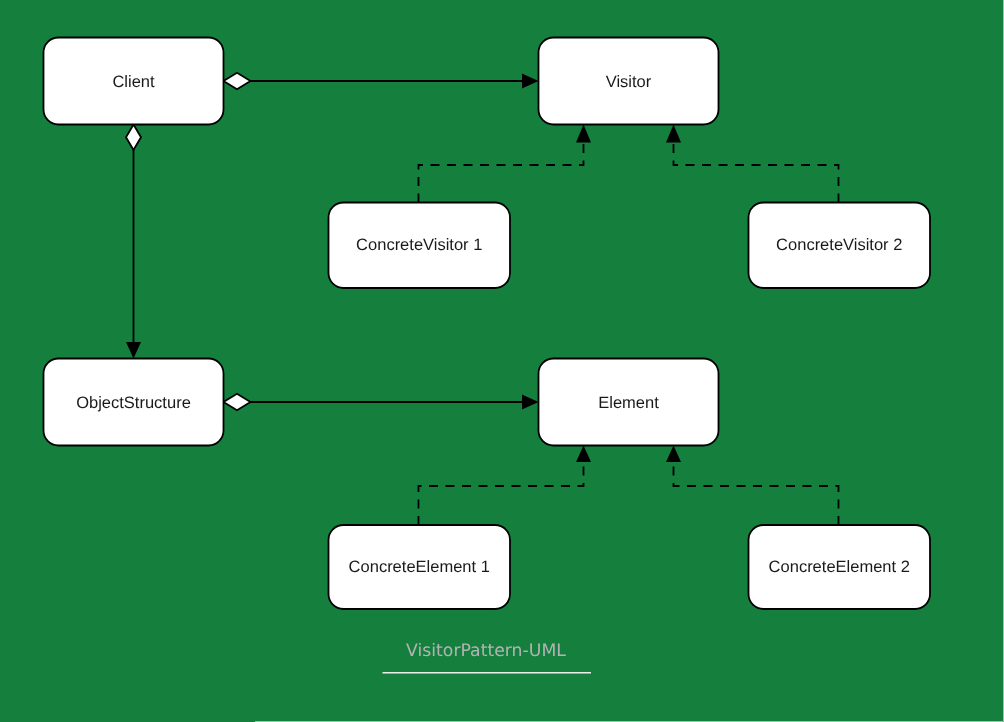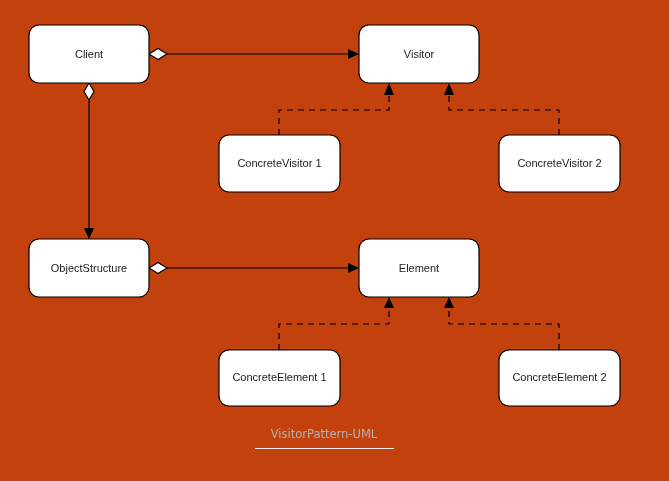--- a/index.html
+++ b/index.html
@@ -10,21 +10,21 @@
   body {
     width: 669px;
     height: 481px;
     overflow: hidden;
     font-family: "Liberation Sans", sans-serif;
   }
   #canvas {
     position: relative;
     width: 669px;
     height: 481px;
-    background: #c2410c;
+    background: #15803d;
   }
   svg#diagram {
     position: absolute;
     left: 0;
     top: 0;
     width: 669px;
     height: 481px;
     display: block;
   }
   .uml-box-rect {

